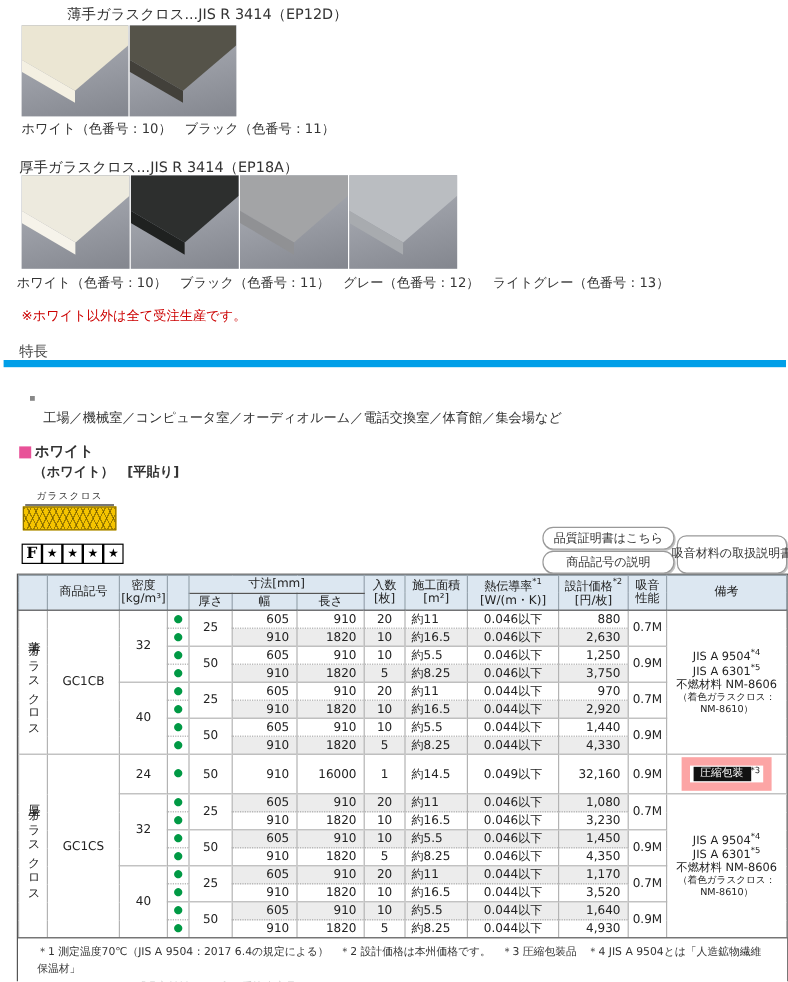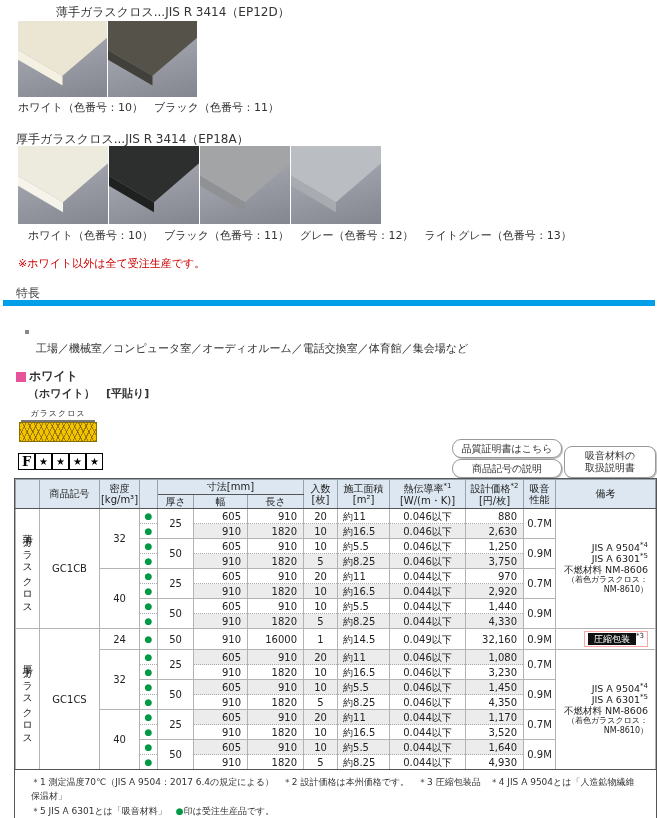--- a/index.html
+++ b/index.html
@@ -22,43 +22,43 @@
   #spec-sub{font-size:11px;font-weight:bold;margin-left:10px;}
   #diagram{width:78px;}
   #diagram .dlabel{font-size:8px;text-align:center;color:#333;letter-spacing:1px;}
   #diagram .dline{height:2px;background:#777;margin:1px 2px 0 2px;}
   #diagram .dbox{height:18px;border:1px solid #8a7000;background-color:#f5c400;
      background-image:repeating-linear-gradient(63deg,rgba(90,70,0,.55) 0 1px,transparent 1px 5px),
                       repeating-linear-gradient(-63deg,rgba(90,70,0,.55) 0 1px,transparent 1px 5px);}
   .pill{position:absolute;background:#fff;border:1px solid #999;border-radius:9px;
         box-shadow:1px 1px 0 #c2c2c2;font-size:10px;color:#333;display:flex;
         align-items:center;justify-content:center;cursor:pointer;white-space:nowrap;}
-  #btn-manual{flex-direction:column;line-height:1.2;border-radius:8px;}
+  #btn-manual{flex-direction:row;line-height:1.2;border-radius:8px;}
   #fmark{display:flex;background:#000;padding:1px;gap:2px;}
   .fcell{width:15px;height:15px;background:#fff;display:flex;align-items:center;justify-content:center;}
   .fletter{font-family:"DejaVu Serif",serif;font-weight:bold;font-size:13px;color:#000;}
   .fstar{font-size:10px;color:#000;}
   #spec-box{left:14px;top:478px;width:641px;border:1px solid #555;background:#fff;}
   #spec-table{border-collapse:collapse;width:100%;table-layout:fixed;font-size:10px;}
   #spec-table th{background:#dce7f1;border:1px solid #97a4ae;border-bottom-color:#555;
       font-weight:normal;font-size:10px;line-height:1.15;padding:1px 0;color:#222;}
   #spec-table td{border-left:1px solid #b3b3b3;border-right:1px solid #b3b3b3;
       border-top:1px solid #b3b3b3;border-bottom:none;height:14px;padding:0 3px;
       line-height:1.1;color:#222;}
   #spec-table sup{font-size:7px;}
   .ctr{text-align:center;}
   .num{text-align:right;padding-right:6px !important;}
   .lft{text-align:left;padding-left:5px !important;}
   .vtext{writing-mode:vertical-rl;text-align:center;letter-spacing:2px;font-size:10px;padding:2px 0 !important;}
   .shade{background:#ececec;}
   .dt{border-top:1px dotted #aaa !important;}
   .gdot{color:#009944;font-size:9px;}
-  .rmk{text-align:right;padding:2px 7px !important;font-size:9.5px;line-height:1.3;vertical-align:middle;}
+  .rmk{text-align:center;padding:2px 7px !important;font-size:9.5px;line-height:1.3;vertical-align:middle;}
   .rsmall{font-size:8px;line-height:1.25;}
-  .badge-wrap{display:inline-flex;align-items:flex-start;border:1px solid #fca5a5;background:#fff;padding:1px 3px;}
+  .badge-wrap{display:inline-flex;align-items:flex-start;border:7px solid #fca5a5;background:#fff;padding:1px 3px;}
   .badge{display:inline-block;background:#111;color:#fff;font-size:9px;line-height:12px;padding:0 6px;}
   .footnotes{border-top:1px solid #555;padding:5px 16px 6px 16px;font-size:9px;line-height:1.6;color:#333;}
 </style>
 </head>
 <body>
 
 <div id="page">
 
   <div class="abs sec-title" style="left:16px;top:4px;margin-left:40px;">薄手ガラスクロス...JIS R 3414（EP12D）</div>
   <div class="abs photo-strip" style="left:18px;top:21px;height:76px;" id="photo-thin">
@@ -85,21 +85,21 @@
       </div>
       <div class="panel" style="width: 90px;">
         <div class="face" style="background: rgb(163, 164, 166);"></div>
         <div class="edge" style="background: rgb(144, 145, 148);"></div>
       </div>
       <div class="panel" style="width: 90px;">
         <div class="face" style="background: rgb(186, 189, 193);"></div>
         <div class="edge" style="background: rgb(168, 171, 175);"></div>
       </div>
     </div>
-  <div class="abs caption" style="left:28px;top:228px;">ホワイト（色番号：10）　ブラック（色番号：11）　グレー（色番号：12）　ライトグレー（色番号：13）</div>
+  <div class="abs caption" style="left:14px;top:228px;">ホワイト（色番号：10）　ブラック（色番号：11）　グレー（色番号：12）　ライトグレー（色番号：13）</div>
 
   <div class="abs" id="order-note" style="left:18px;top:256px;">※ホワイト以外は全て受注生産です。</div>
 
   <div class="abs" id="features-heading" style="left:16px;top:285px;">特長</div>
   <div class="abs" id="features-bar" style="left:3px;top:300px;width:652px;"></div>
 
   <div class="abs" id="bullet-dot" style="left:25px;top:330px;"></div>
   <div class="abs feature-line" style="left:36px;top:341px;">工場／機械室／コンピュータ室／オーディオルーム／電話交換室／体育館／集会場など</div>
 
   <div class="abs" id="spec-heading" style="left:16px;top:368px;">

